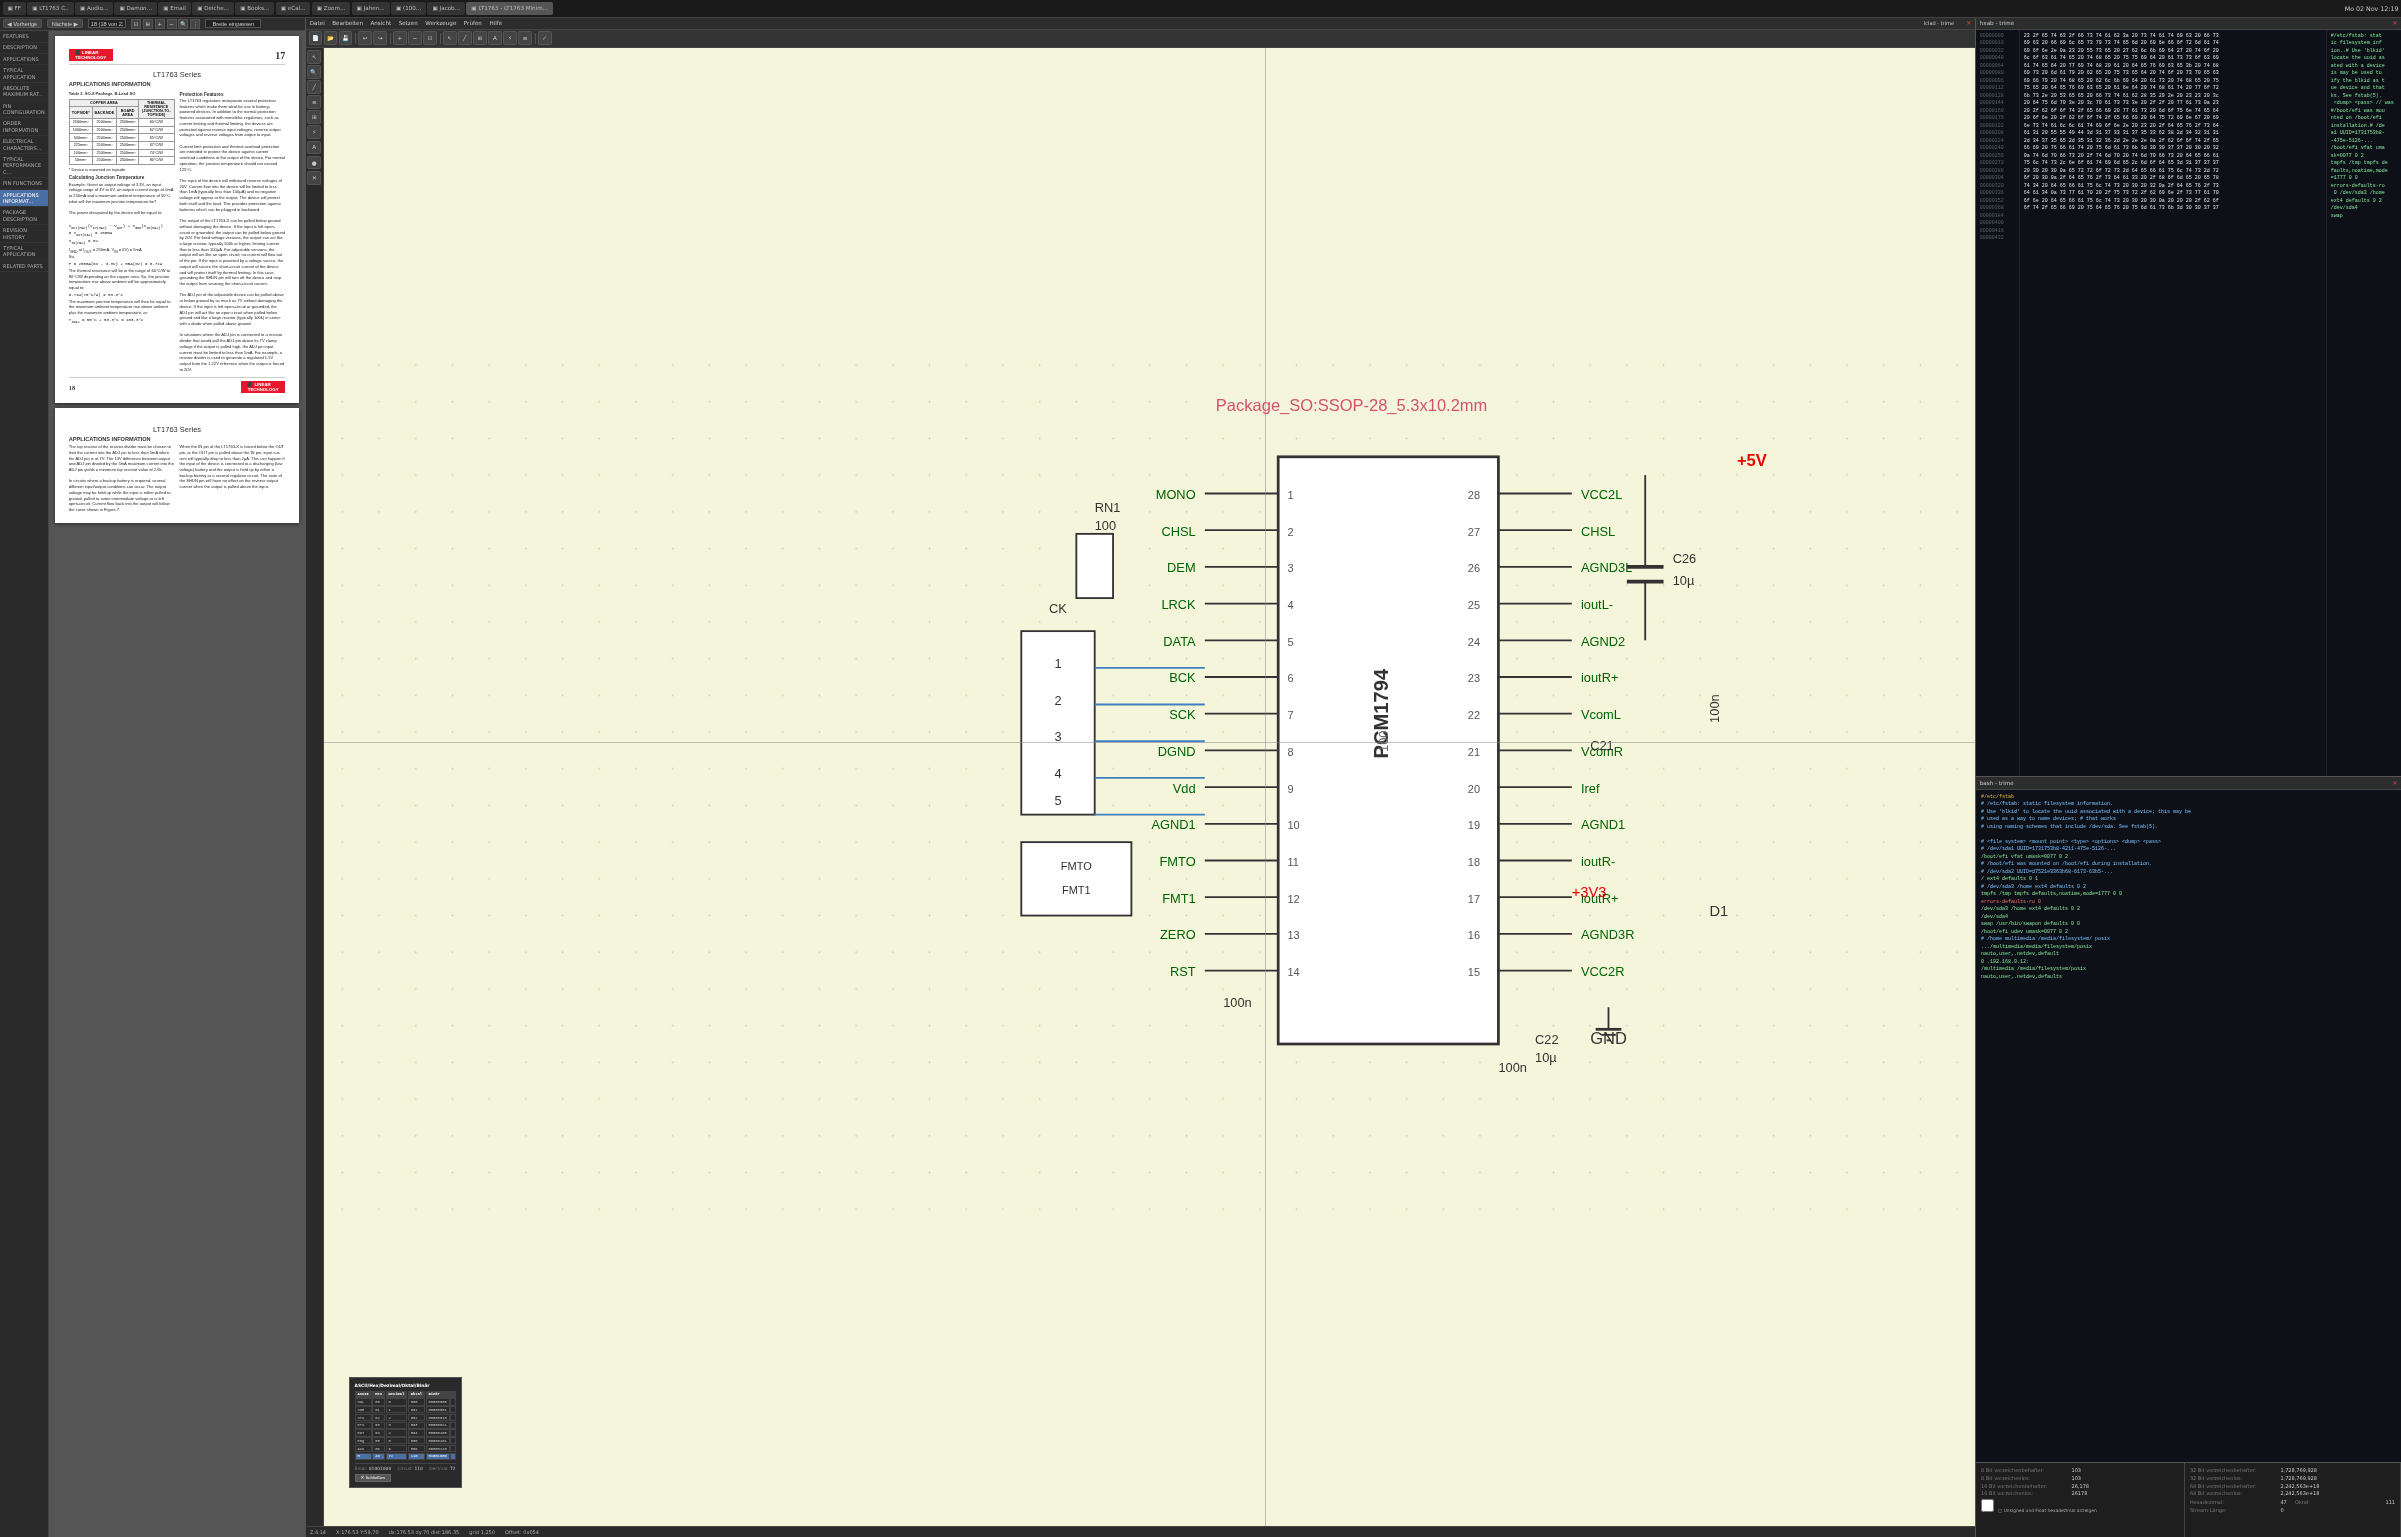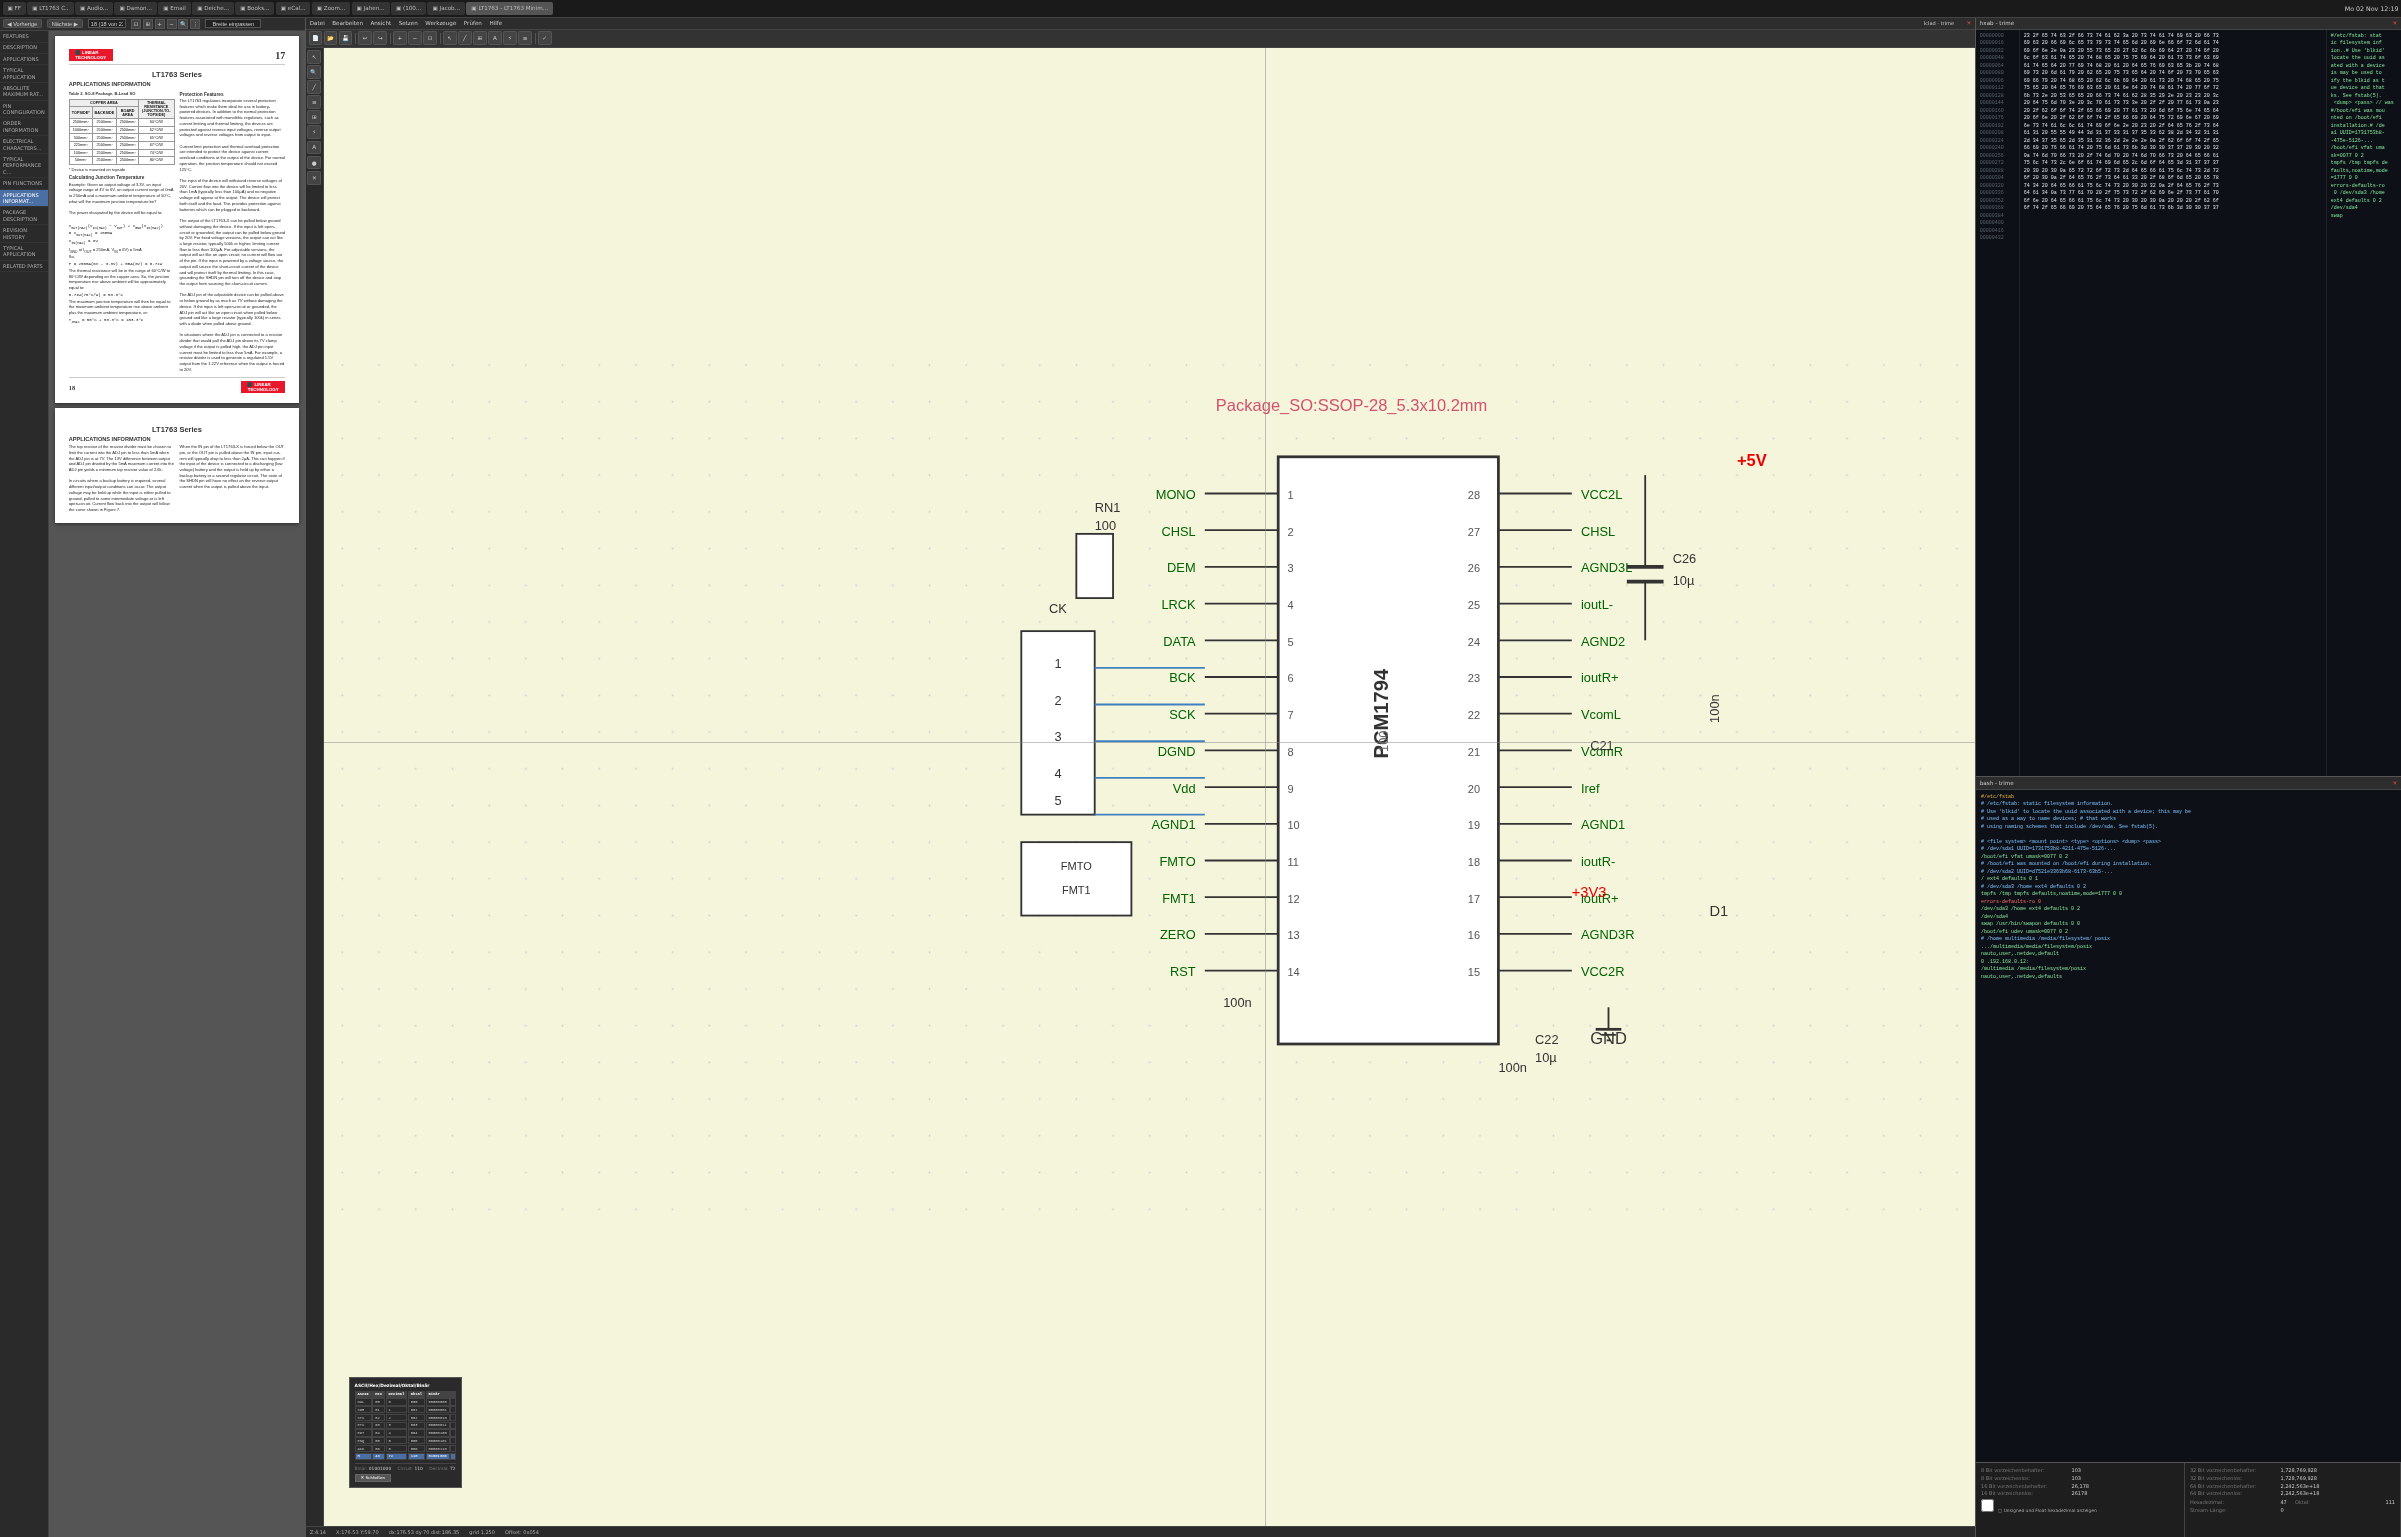--- a/index.html
+++ b/index.html
@@ -177,21 +177,21 @@
       font-family: Arial, sans-serif;
     }
     .pdf-page-num {
       font-size: 10px;
       font-weight: bold;
       color: #333;
     }
     .pdf-series-title {
       text-align: center;
       font-size: 7.5px;
-      font-weight: bold;
+      font-weight: normal;
       color: #333;
       margin: 3.8px 0 2.5px 0;
       font-family: Arial, sans-serif;
     }
     .pdf-section-title {
       font-size: 5.6px;
       font-weight: bold;
       color: #333;
       margin: 2.5px 0 1.9px 0;
       font-family: Arial, sans-serif;

